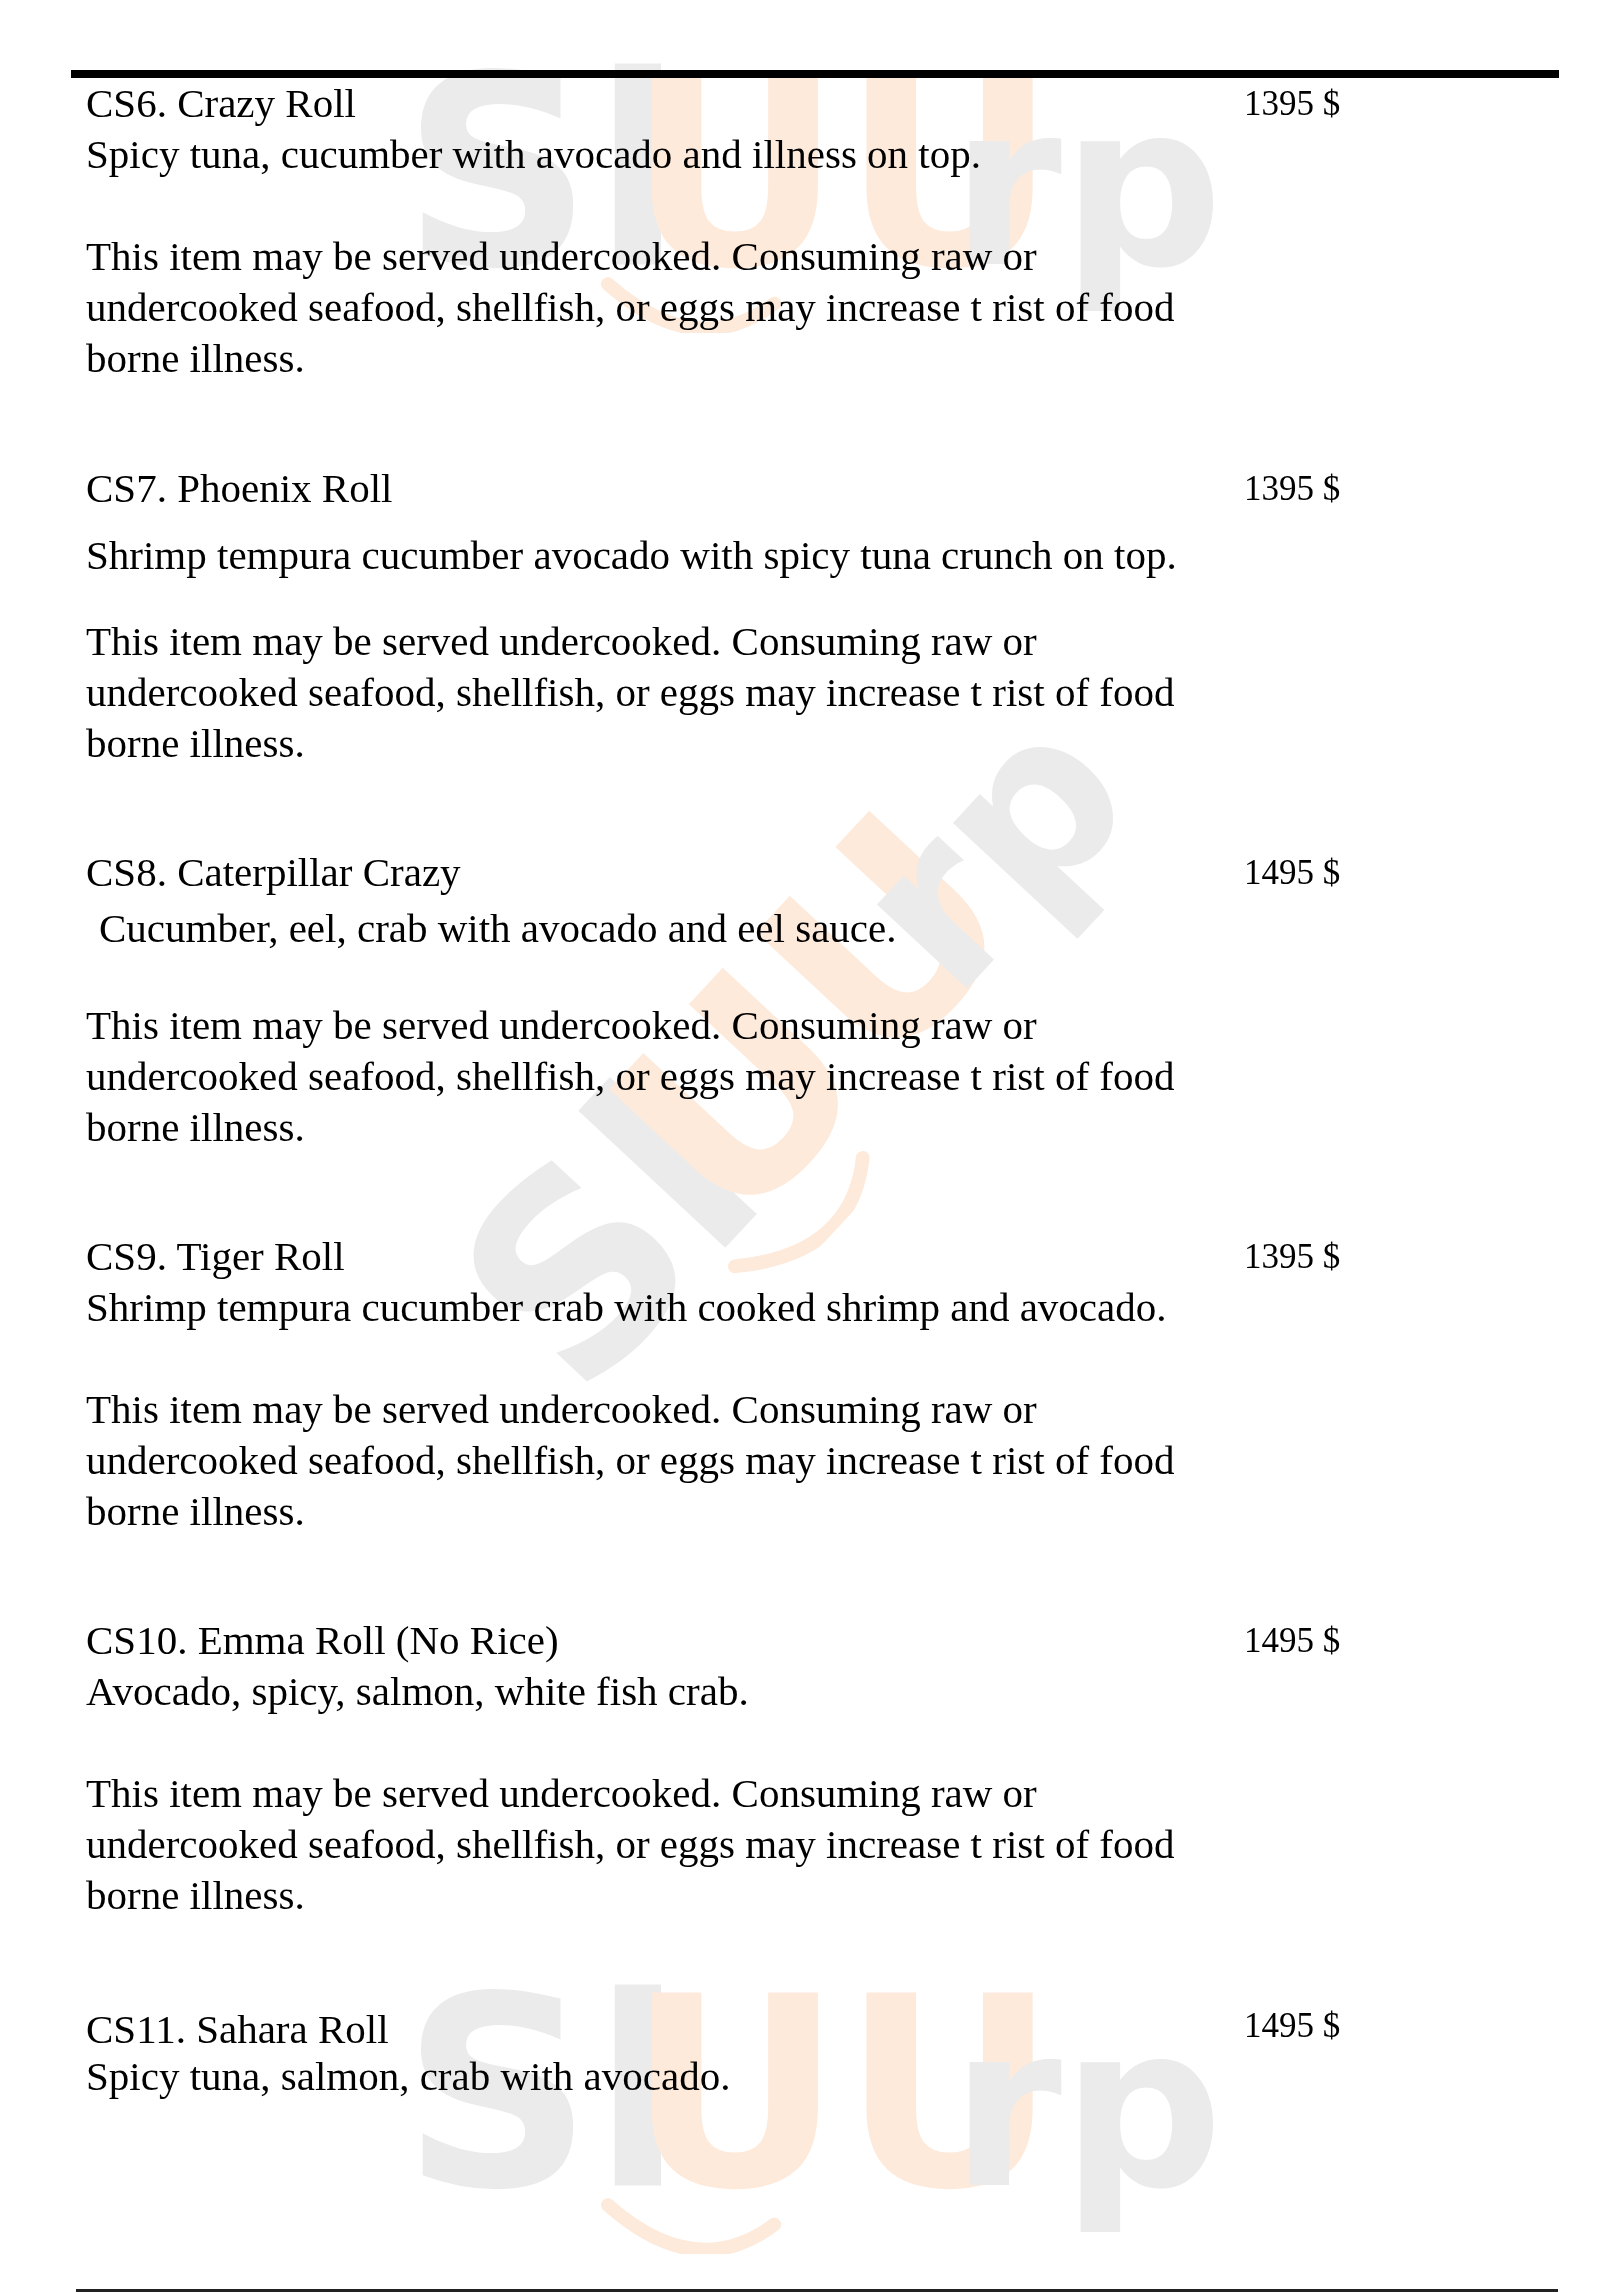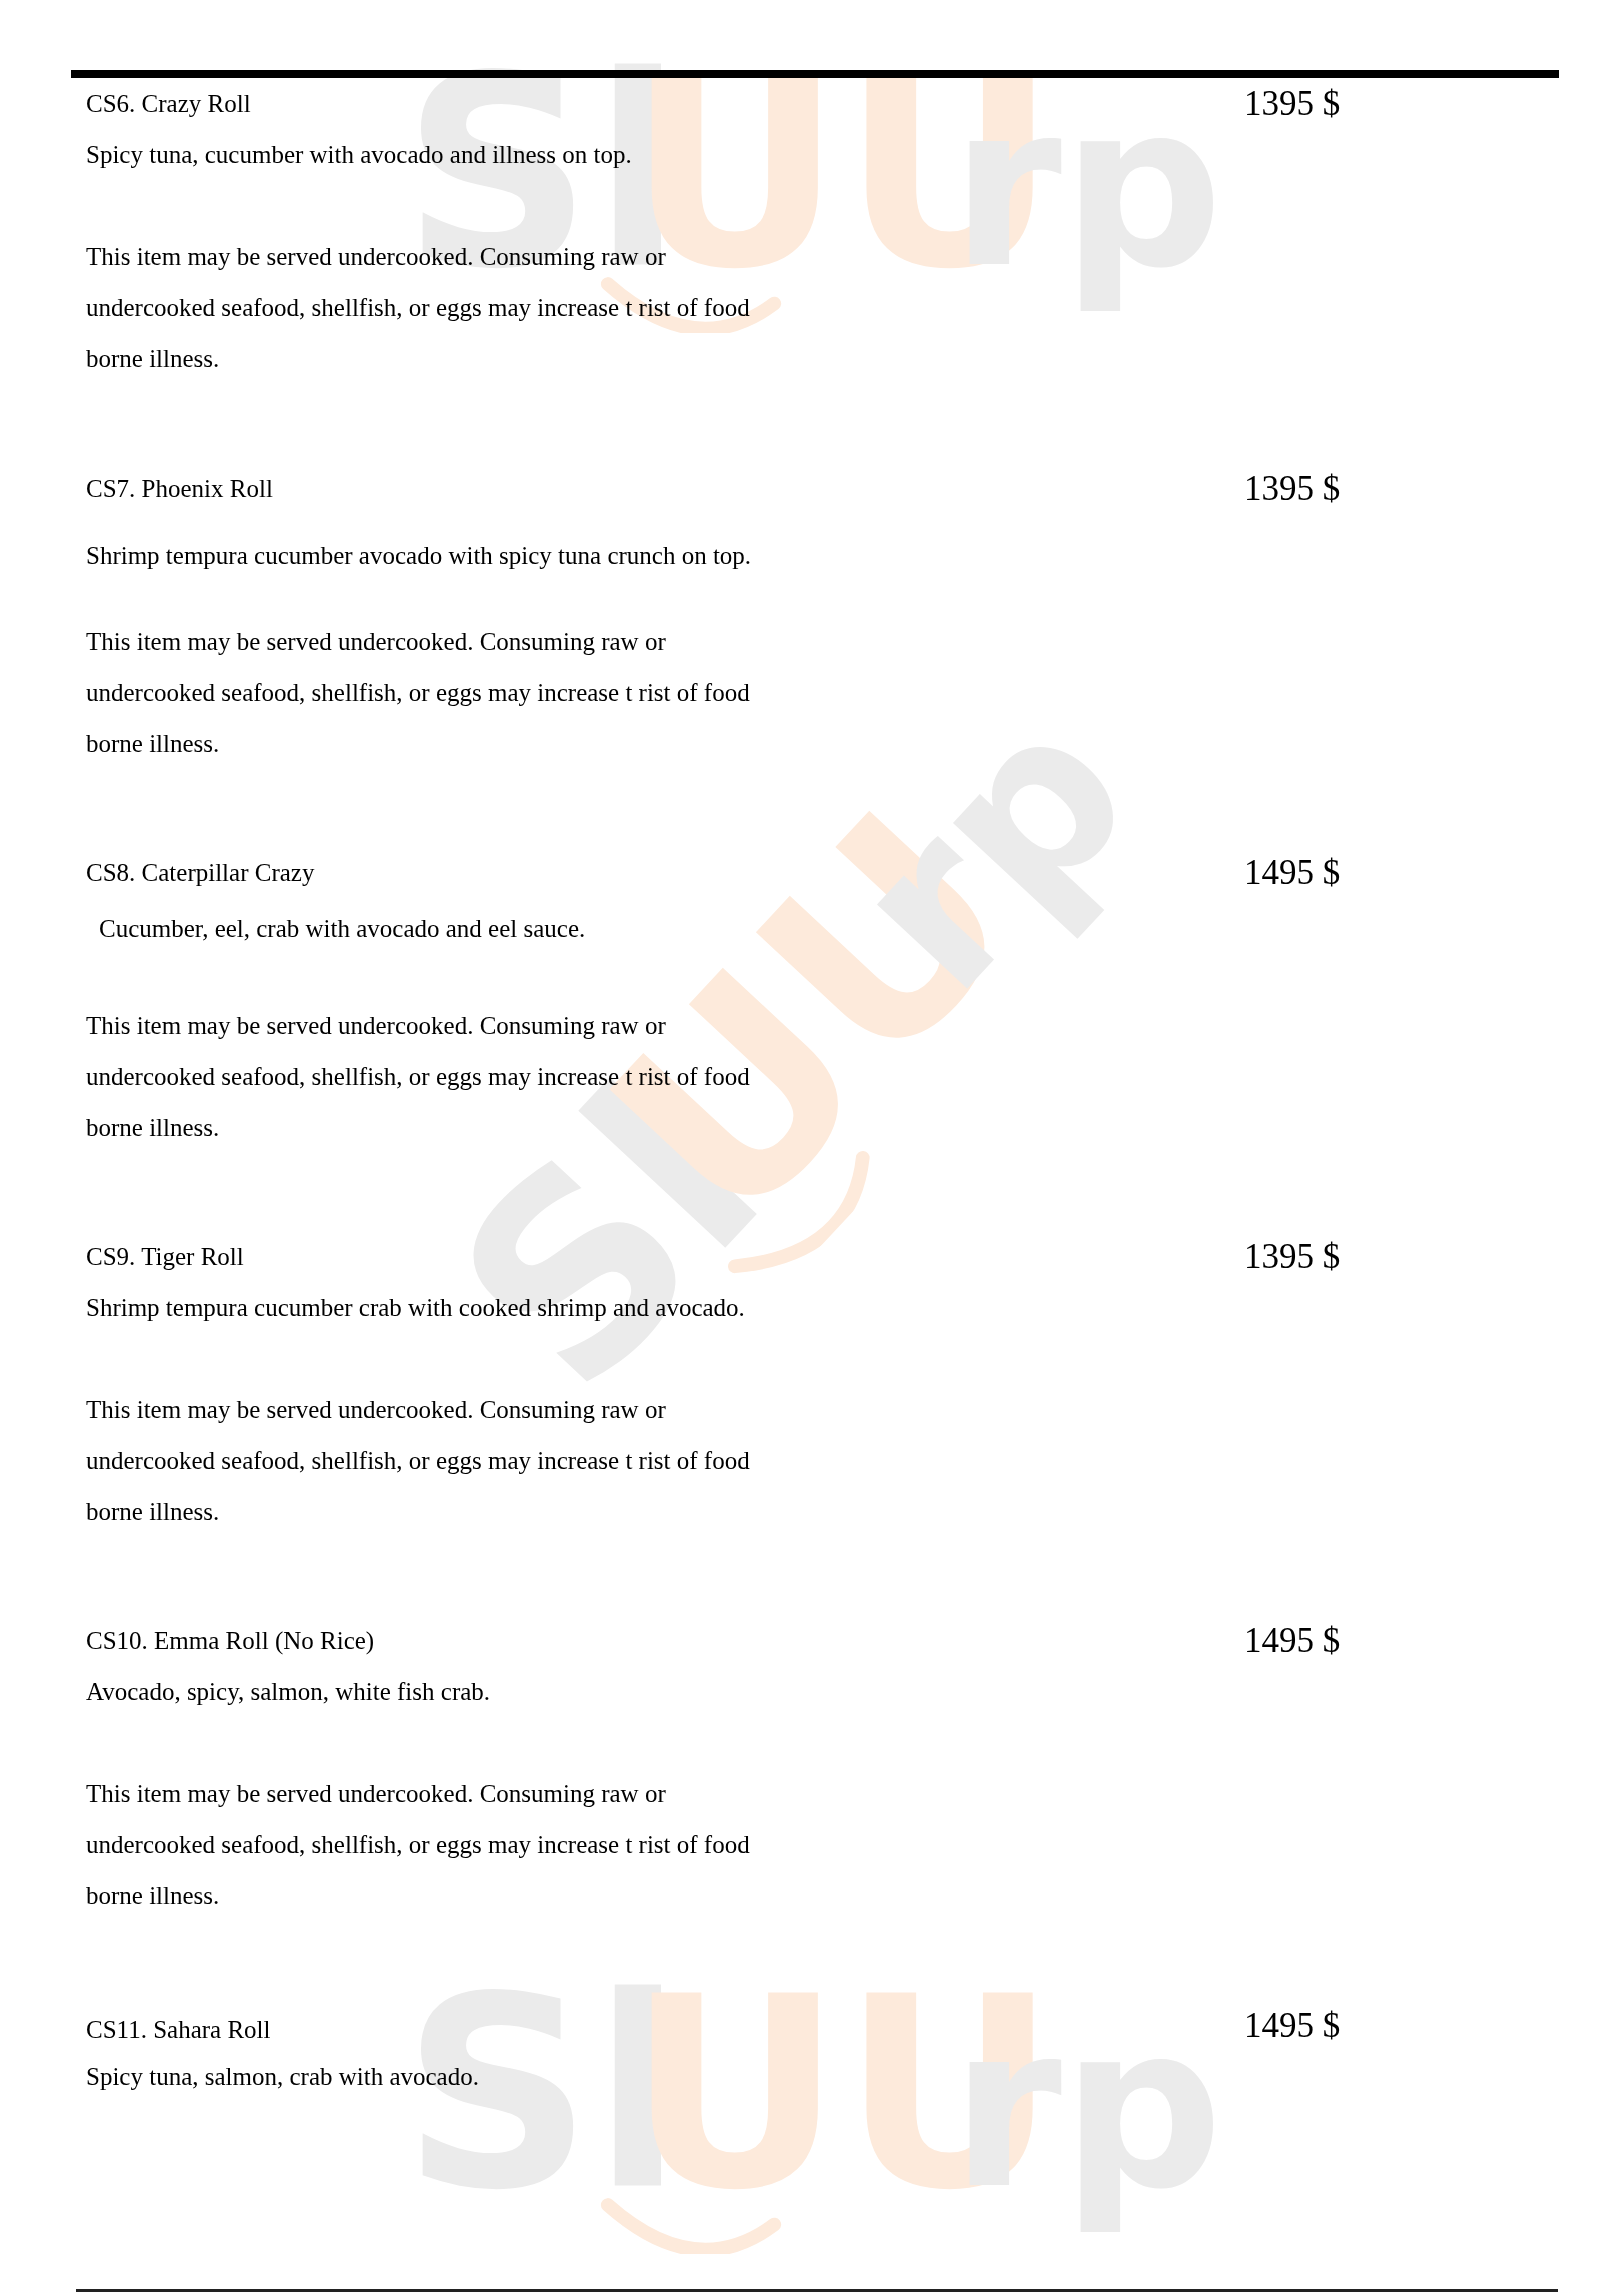--- a/index.html
+++ b/index.html
@@ -52,21 +52,21 @@
     z-index: 1;
   }
   .menu-item {
     position: absolute;
     left: 86px;
     width: 1470px;
   }
   .item-line {
     position: absolute;
     left: 0;
-    font-size: 25px;
+    font-size: 41px;
     line-height: 51px;
     white-space: nowrap;
     height: 51px;
   }
   .item-price {
     position: absolute;
     left: 1158px;
     top: 0;
     font-size: 35px;
     line-height: 51px;

